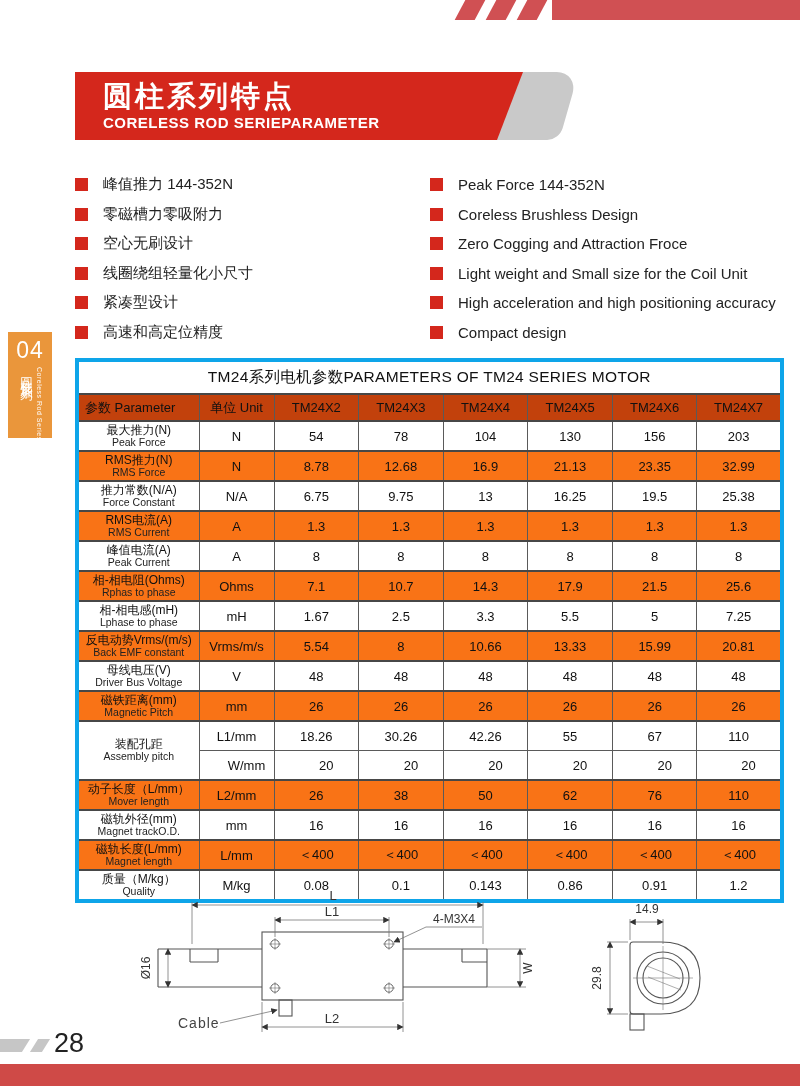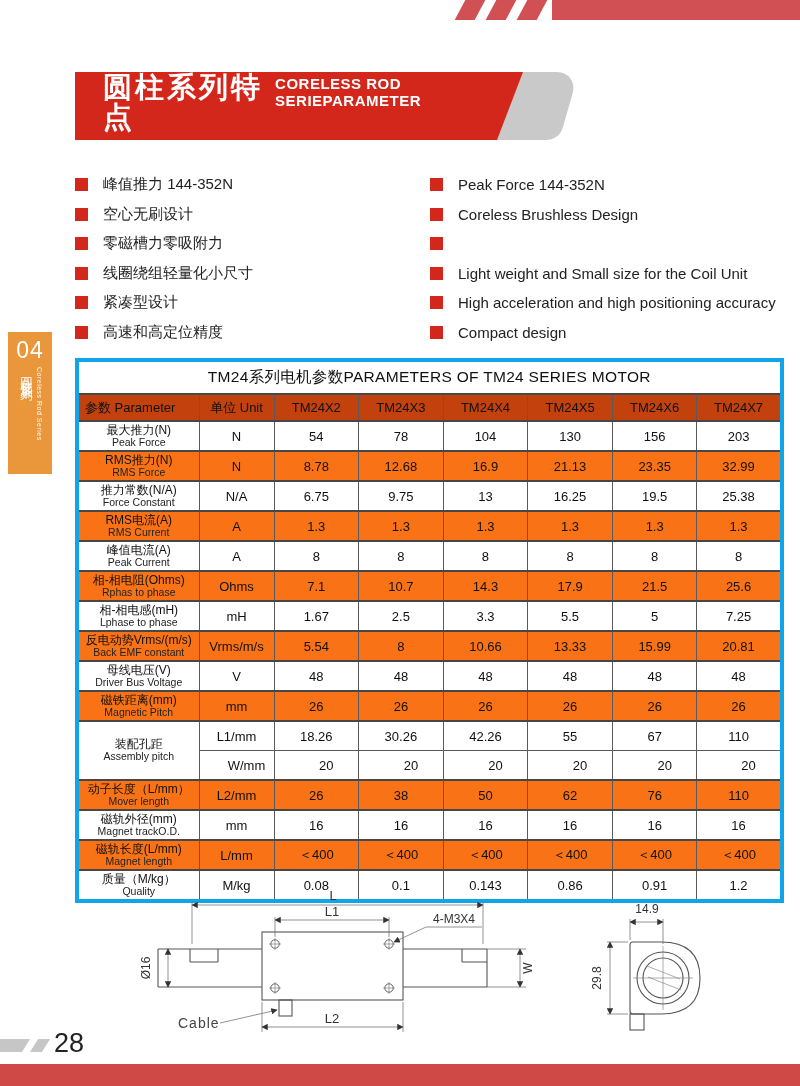--- a/index.html
+++ b/index.html
@@ -10,34 +10,34 @@
   .top-bar{position:absolute;top:0;left:552px;width:248px;height:20px;background:#d05053;}
   .top-stripe{position:absolute;top:0;width:20px;height:20px;background:#d05053;transform:skewX(-28deg);}
   .ts1{left:460px;} .ts2{left:491px;} .ts3{left:522px;}
 
   
   .banner-wrap{position:absolute;left:75px;top:72px;width:505px;height:68px;}
   .banner-gray{position:absolute;left:408px;top:0;width:86px;height:68px;background:#c9c9c9;
                transform:skewX(-16deg);border-radius:4px 22px 12px 6px;}
   .banner-red{position:absolute;left:0;top:0;width:448px;height:68px;background:#d4271c;
               clip-path:polygon(0 0,100% 0,calc(100% - 26px) 100%,0 100%);
-              display:flex;flex-direction:row;justify-content:flex-end;padding-left:28px;box-sizing:border-box;}
+              display:flex;flex-direction:column;justify-content:center;padding-left:28px;box-sizing:border-box;}
   .banner-zh{color:#fff;font-weight:bold;font-size:29px;letter-spacing:3px;line-height:1.05;}
   .banner-en{color:#fff;font-weight:bold;font-size:15px;letter-spacing:.5px;margin-top:3px;}
 
   
   .feat-col{position:absolute;top:170px;display:flex;flex-direction:column;}
   .feat-col.zh{left:75px;width:330px;}
   .feat-col.en{left:430px;width:350px;}
   .feat{display:flex;align-items:center;height:29.5px;}
   .sq{width:13px;height:13px;background:#d4271c;margin-right:15px;flex:0 0 13px;}
   .ft{font-size:15px;color:#222;white-space:nowrap;}
 
   
-  .side-tab{position:absolute;left:8px;top:332px;width:44px;height:142px;background:#ea963b;color:#fff;}
+  .side-tab{position:absolute;left:8px;top:332px;width:44px;height:106px;background:#ea963b;color:#fff;}
   .side-num{font-size:23px;text-align:center;padding-top:5px;letter-spacing:1px;}
   .side-labels{display:flex;justify-content:center;margin-top:3px;}
   .side-zh{writing-mode:vertical-rl;font-size:12.5px;letter-spacing:3px;}
   .side-en{writing-mode:vertical-rl;font-size:7px;letter-spacing:.5px;margin-left:1px;opacity:.95;}
 
   
   table.spec{position:absolute;left:75px;top:358px;width:705px;border-collapse:collapse;
              table-layout:fixed;border:4px solid #0ea5e9;}
   table.spec td,table.spec th{border:1px solid #5a5a5a;border-top:2px solid #474747;
              font-size:13px;font-weight:normal;text-align:center;padding:0;color:#111;}
@@ -79,25 +79,25 @@
   </div>
 </div>
 
 <div class="feat-col zh" id="features-zh">
     <div class="feat">
       <span class="sq"></span>
       <span class="ft">峰值推力 144-352N</span>
     </div>
     <div class="feat">
       <span class="sq"></span>
+      <span class="ft">零磁槽力零吸附力</span>
+    </div>
+    <div class="feat">
+      <span class="sq"></span>
       <span class="ft">空心无刷设计</span>
-    </div>
-    <div class="feat">
-      <span class="sq"></span>
-      <span class="ft">零磁槽力零吸附力</span>
     </div>
     <div class="feat">
       <span class="sq"></span>
       <span class="ft">线圈绕组轻量化小尺寸</span>
     </div>
     <div class="feat">
       <span class="sq"></span>
       <span class="ft">紧凑型设计</span>
     </div>
     <div class="feat">
@@ -109,20 +109,21 @@
     <div class="feat">
       <span class="sq"></span>
       <span class="ft">Peak Force 144-352N</span>
     </div>
     <div class="feat">
       <span class="sq"></span>
       <span class="ft">Coreless Brushless Design</span>
     </div>
     <div class="feat">
       <span class="sq"></span>
+      <span class="ft">Zero Cogging and Attraction Froce</span>
     </div>
     <div class="feat">
       <span class="sq"></span>
       <span class="ft">Light weight and Small size for the Coil Unit</span>
     </div>
     <div class="feat">
       <span class="sq"></span>
       <span class="ft">High acceleration and high positioning accuracy</span>
     </div>
     <div class="feat">

